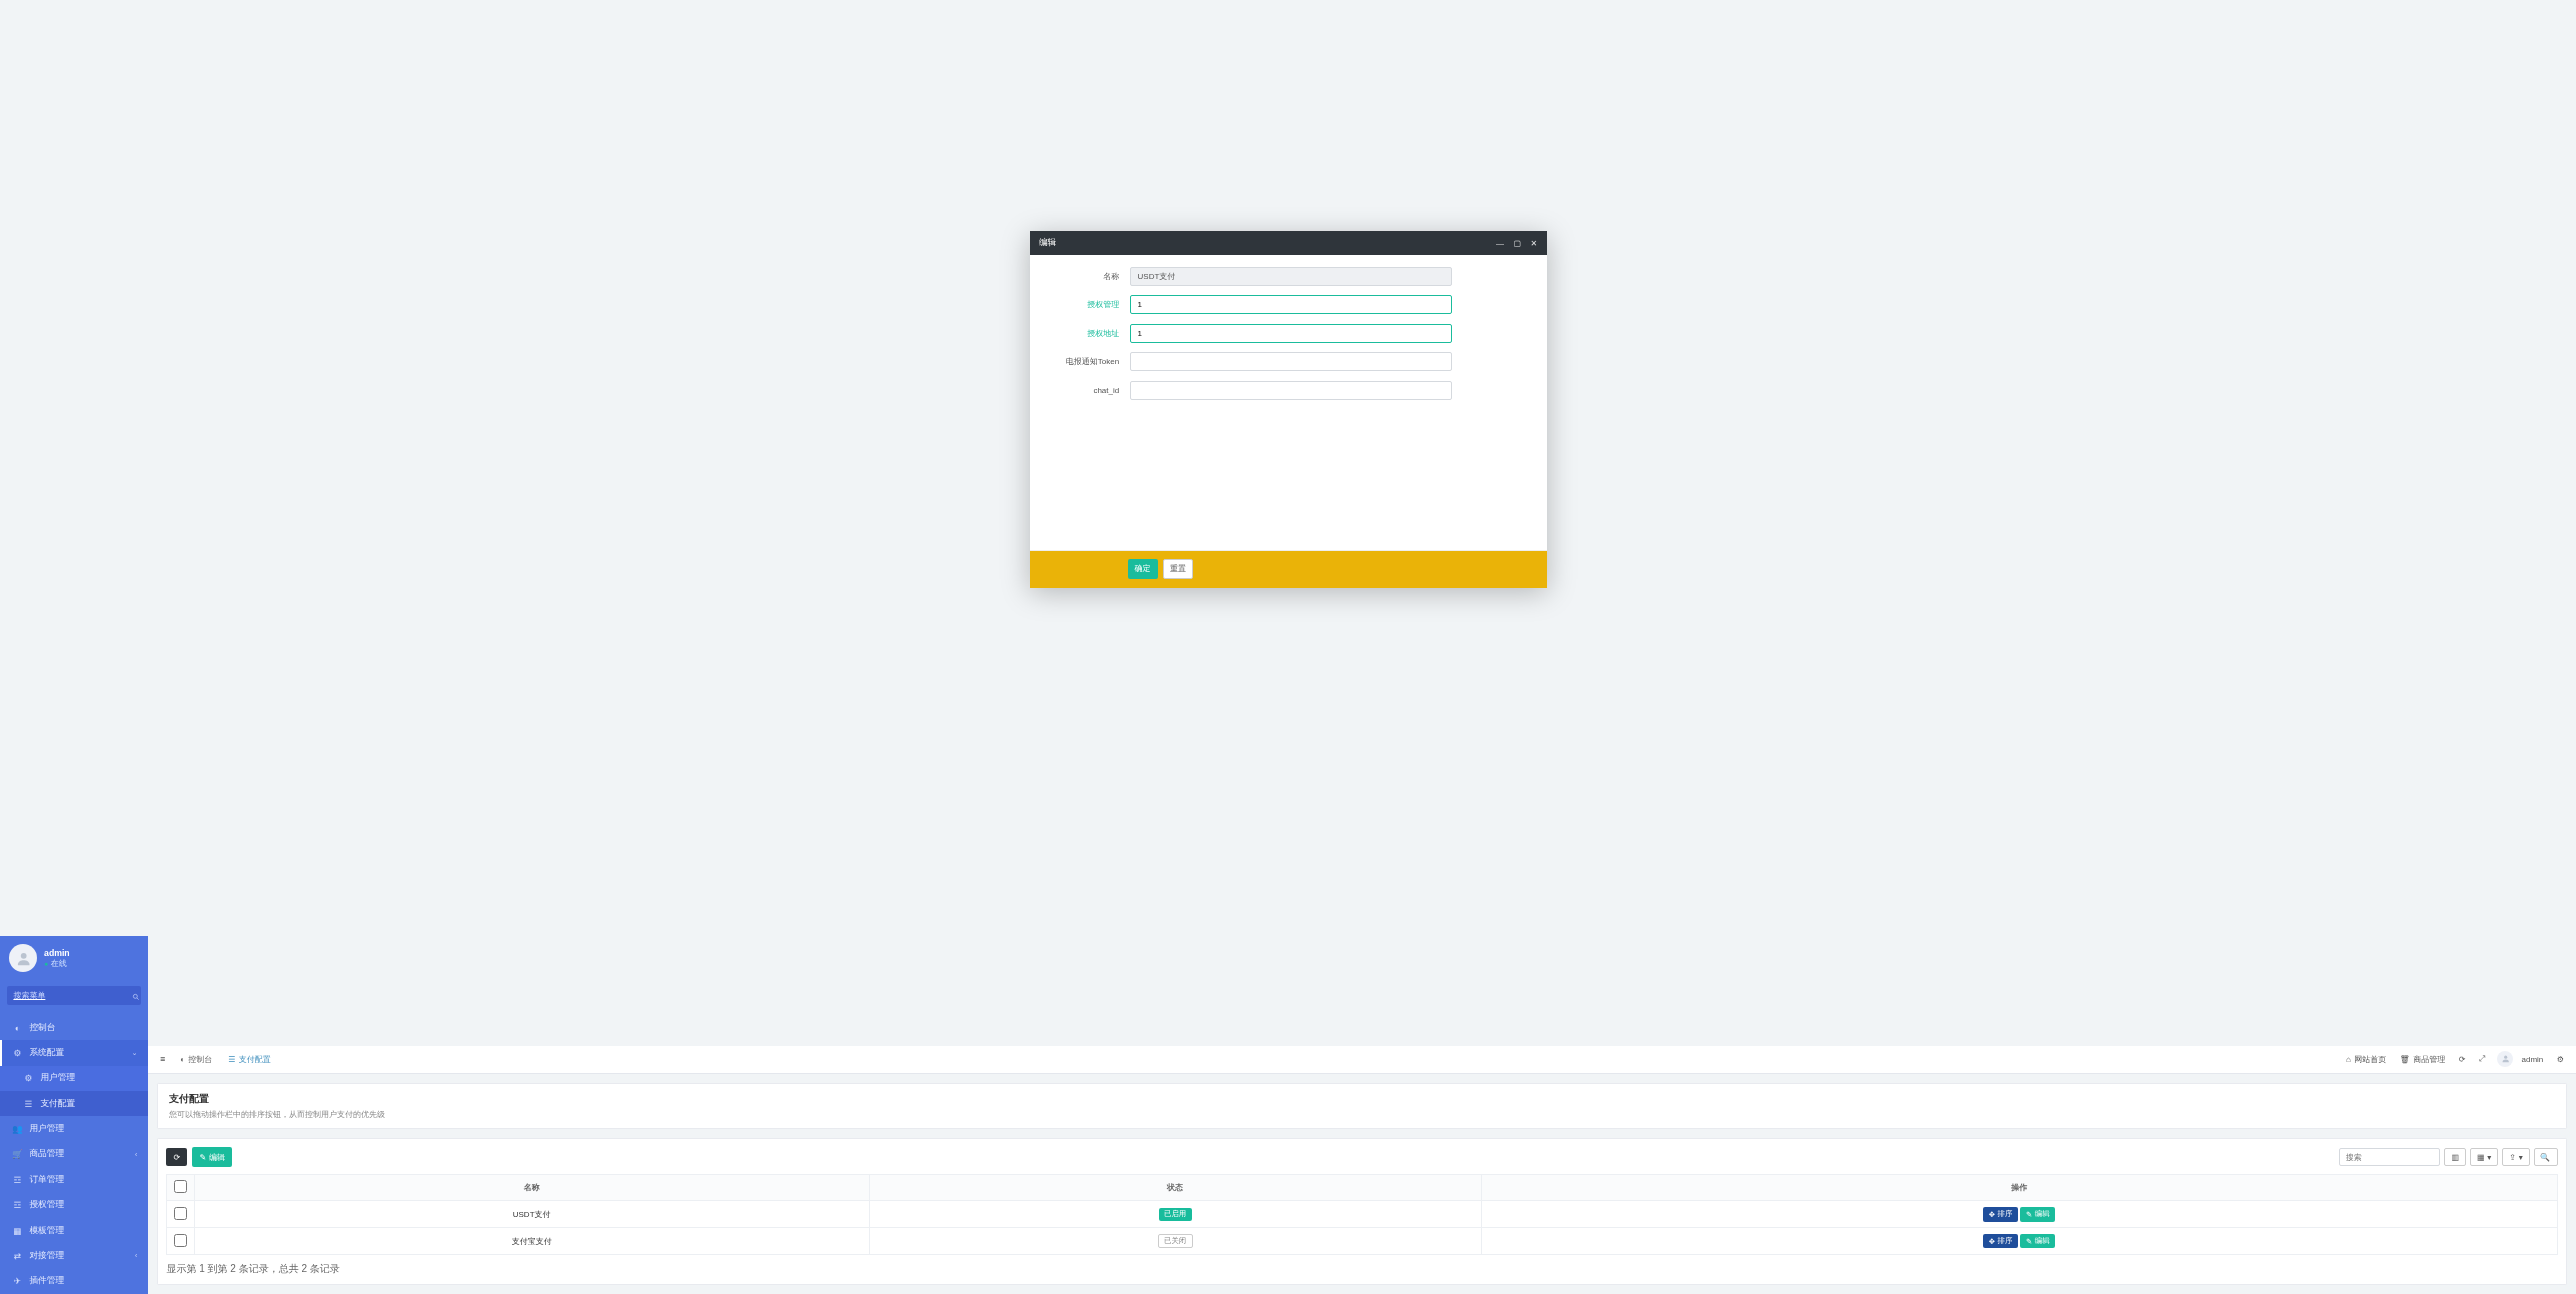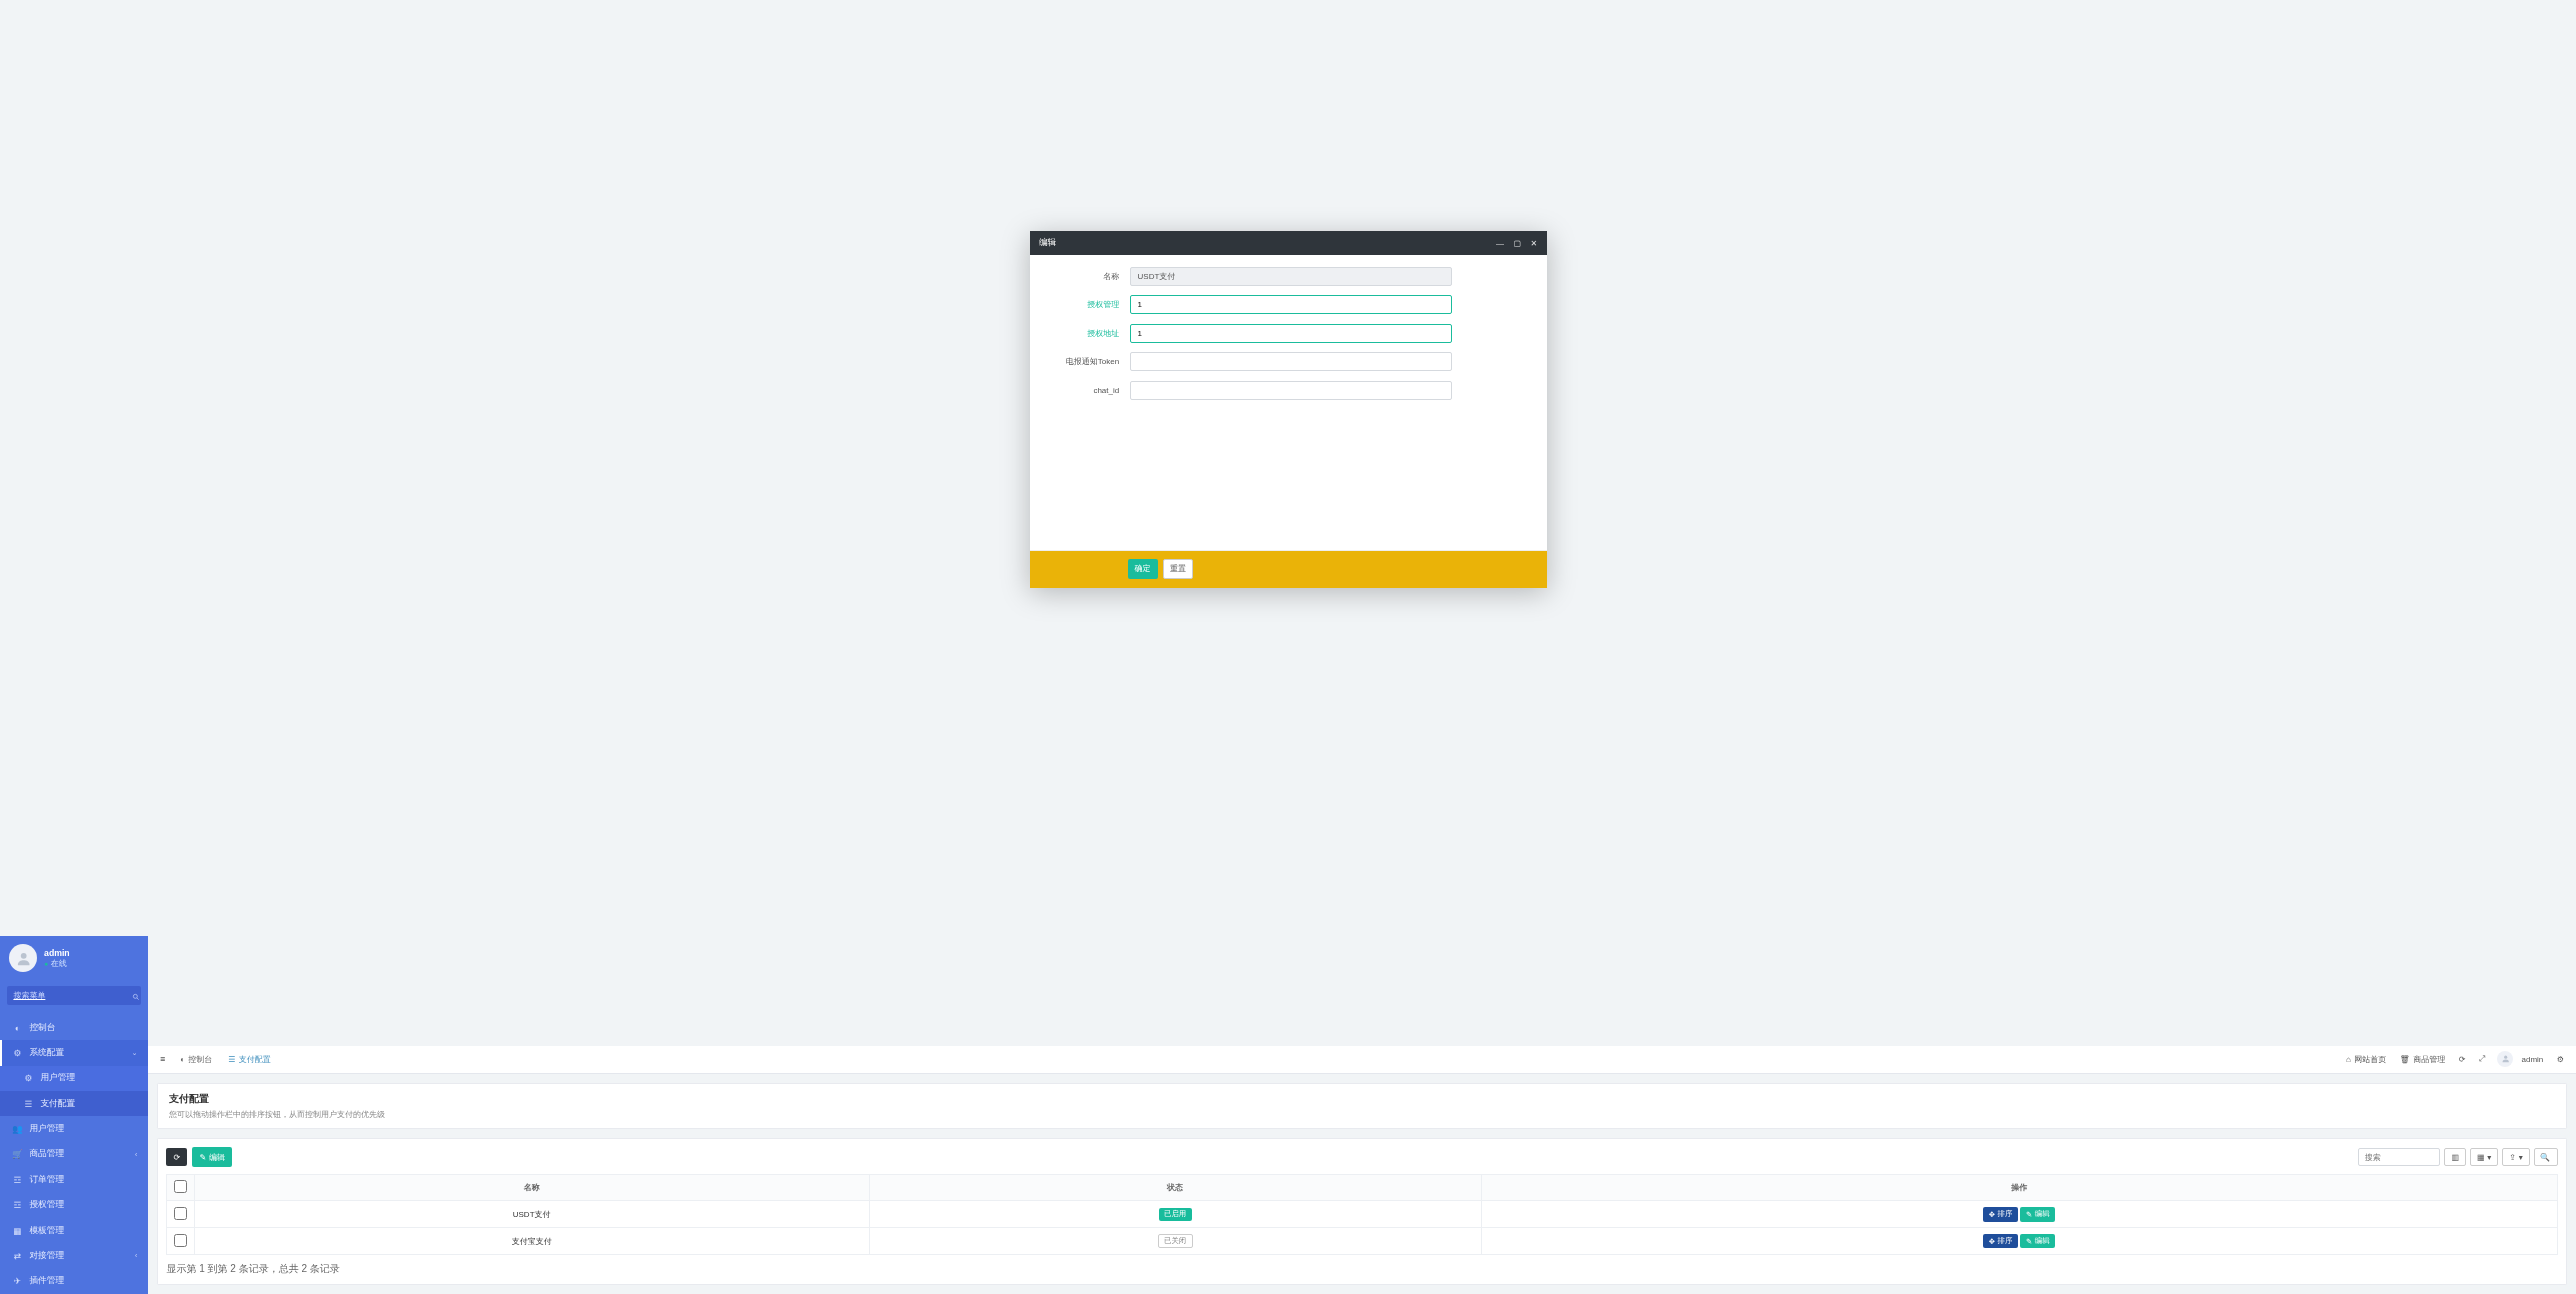--- a/index.html
+++ b/index.html
@@ -47,21 +47,21 @@
 .panel-bd { background: #fff; border: 0.7px solid #e8eaef; margin-top: 9.4px; padding: 8px; border-radius: 1.3px; }
 
 .toolbar { display: flex; align-items: center; gap: 5.4px; }
 .btn { display: inline-flex; align-items: center; gap: 2.7px; padding: 3.4px 6px; border-radius: 2px; border: 0.7px solid transparent; font-size: 8px; cursor: pointer; background: #fff; color: #333; }
 .btn-dark { background: #2f353b; color: #fff; }
 .btn-green { background: #1abc9c; color: #fff; }
 .btn-blue { background: #1f4e9b; color: #fff; }
 .btn-border { border: 0.7px solid #ccc; color: #555; }
 .btn-xs { padding: 1.3px 4.7px; font-size: 7.4px; }
 .toolbar .right { margin-left: auto; display: flex; gap: 4px; align-items: center; }
-.search-input { border: 0.7px solid #d5d9de; padding: 3.4px 5.4px; border-radius: 2px; font-size: 8px; width: 82px; }
+.search-input { border: 0.7px solid #d5d9de; padding: 3.4px 5.4px; border-radius: 2px; font-size: 8px; width: 101px; }
 
 table.data { width: 100%; border-collapse: collapse; margin-top: 6.7px; }
 table.data th, table.data td { border: 0.7px solid #eceff3; padding: 5.4px 6.7px; text-align: center; font-size: 8px; }
 table.data th { background: #fafbfc; color: #666; font-weight: 600; }
 .badge { display: inline-block; padding: 1.3px 5.4px; border-radius: 2px; font-size: 7.4px; }
 .badge-on { background: #18bc9c; color: #fff; }
 .badge-off { background: #fff; border: 0.7px solid #ccc; color: #888; }
 .pager-info { margin-top: 6.7px; color: #666; font-size: 10px; }
 
 

